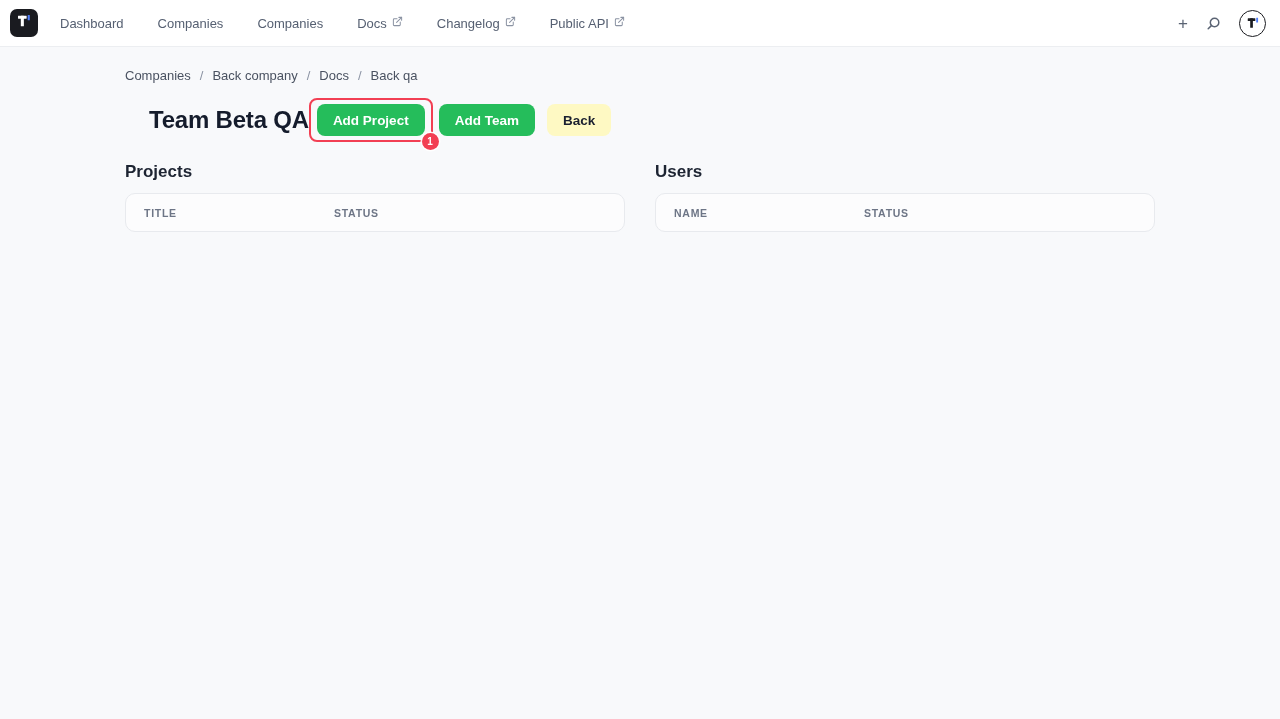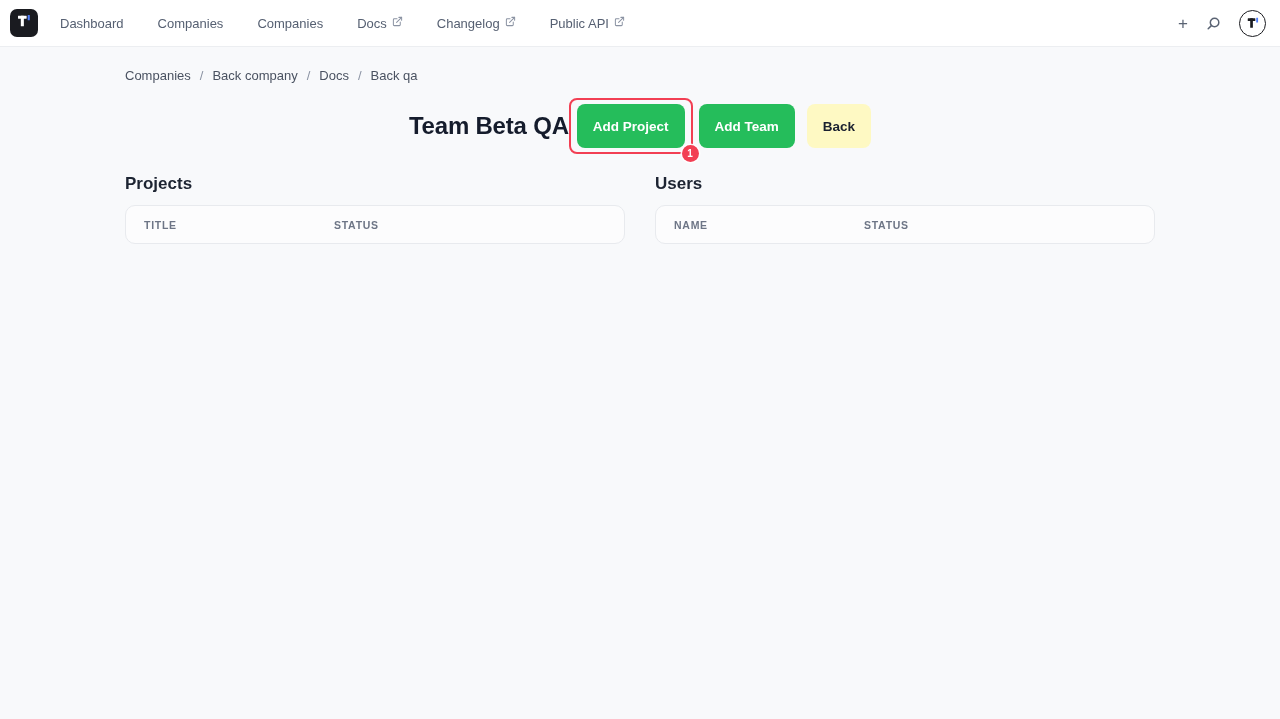--- a/index.html
+++ b/index.html
@@ -70,31 +70,32 @@
     align-items: center;
     gap: 9px;
   }
   .crumb { cursor: pointer; }
   .crumb-sep { color: #8b93a3; }
 
   .title-row {
     margin-top: 15px;
     display: flex;
     align-items: center;
-    justify-content: center;
+    justify-content: flex-start;
+    margin-left: 24px;
   }
   .page-title {
     font-size: 24px;
     font-weight: 700;
     color: #151c2c;
     letter-spacing: -0.2px;
   }
   .actions { display: flex; align-items: center; gap: 12px; }
   .btn {
-    height: 44px;
+    height: 32px;
     padding: 4px 16px;
     border: none;
     border-radius: 8px;
     font-family: "Liberation Sans", sans-serif;
     font-size: 13.5px;
     font-weight: 600;
     cursor: pointer;
     display: inline-flex;
     align-items: center;
     white-space: nowrap;

